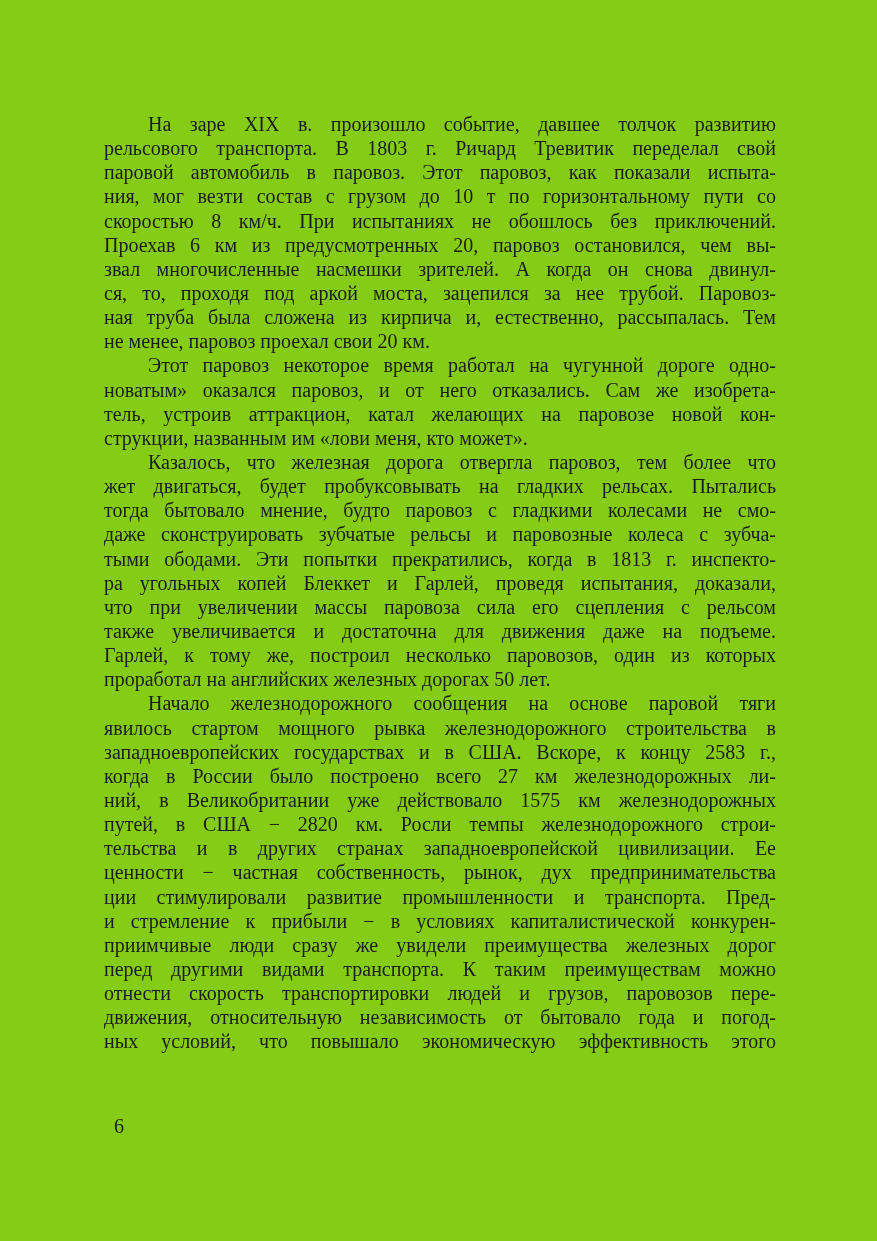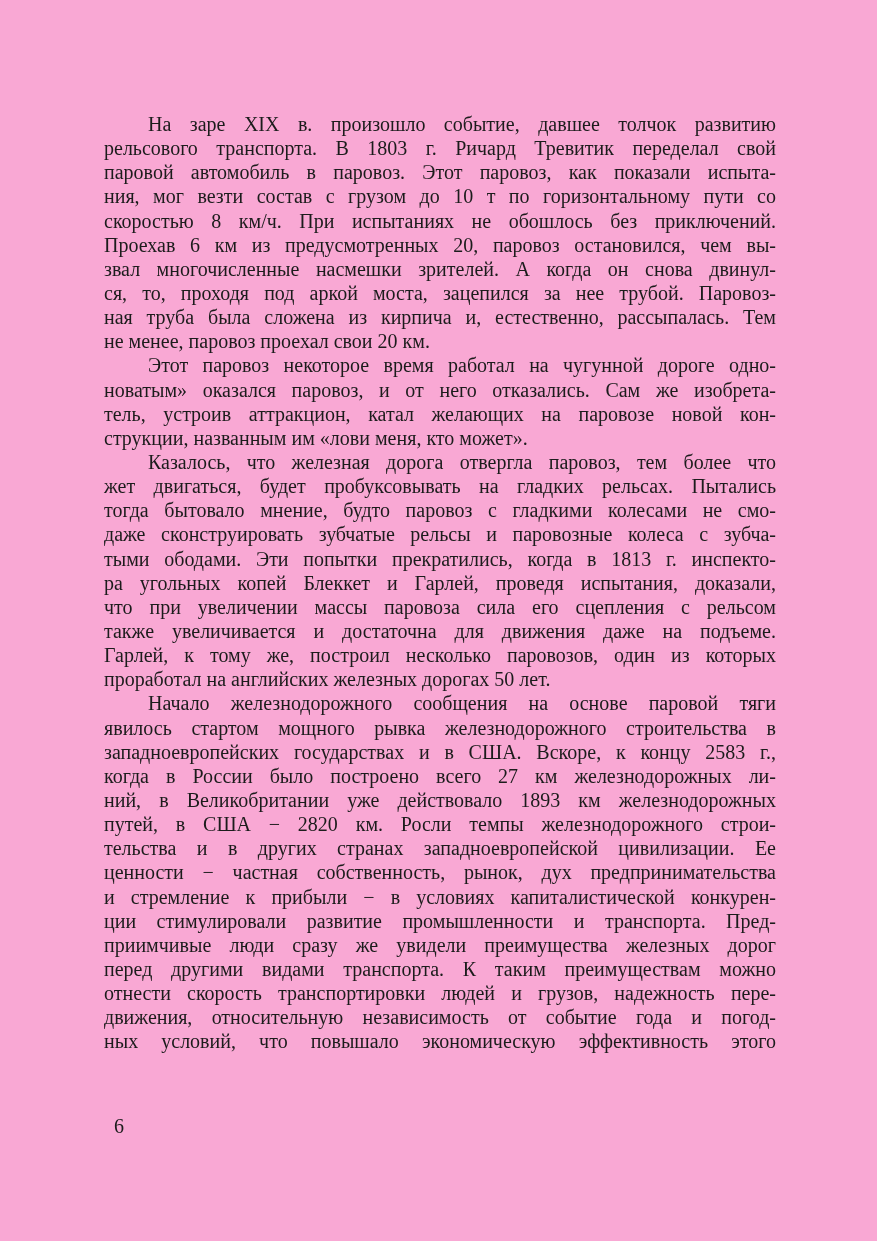--- a/index.html
+++ b/index.html
@@ -4,21 +4,21 @@
 <style>
   html, body {
     margin: 0;
     padding: 0;
     background: #ffffff;
   }
   .page {
     position: relative;
     width: 877px;
     height: 1241px;
-    background: #f9a8d4;
+    background: #84cc16;
     overflow: hidden;
     font-family: "Liberation Serif", serif;
     color: #1c1c1c;
   }
   .text-block {
     position: absolute;
     left: 104px;
     top: 112px;
     width: 672px;
     font-size: 20px;
@@ -78,29 +78,29 @@
       <div class="line">также увеличивается и достаточна для движения даже на подъеме.</div>
       <div class="line">Гарлей, к тому же, построил несколько паровозов, один из которых</div>
       <div class="line endline">проработал на английских железных дорогах 50 лет.</div>
     </div>
 
     <div class="para">
       <div class="line indent">Начало железнодорожного сообщения на основе паровой тяги</div>
       <div class="line">явилось стартом мощного рывка железнодорожного строительства в</div>
       <div class="line">западноевропейских государствах и в США. Вскоре, к концу 2583 г.,</div>
       <div class="line">когда в России было построено всего 27 км железнодорожных ли-</div>
-      <div class="line">ний, в Великобритании уже действовало 1893 км железнодорожных</div>
+      <div class="line">ний, в Великобритании уже действовало 1575 км железнодорожных</div>
       <div class="line">путей, в США − 2820 км. Росли темпы железнодорожного строи-</div>
       <div class="line">тельства и в других странах западноевропейской цивилизации. Ее</div>
       <div class="line">ценности − частная собственность, рынок, дух предпринимательства</div>
+      <div class="line">ции стимулировали развитие промышленности и транспорта. Пред-</div>
       <div class="line">и стремление к прибыли − в условиях капиталистической конкурен-</div>
-      <div class="line">ции стимулировали развитие промышленности и транспорта. Пред-</div>
       <div class="line">приимчивые люди сразу же увидели преимущества железных дорог</div>
       <div class="line">перед другими видами транспорта. К таким преимуществам можно</div>
-      <div class="line">отнести скорость транспортировки людей и грузов, надежность пере-</div>
-      <div class="line">движения, относительную независимость от событие года и погод-</div>
+      <div class="line">отнести скорость транспортировки людей и грузов, паровозов пере-</div>
+      <div class="line">движения, относительную независимость от бытовало года и погод-</div>
       <div class="line">ных условий, что повышало экономическую эффективность этого</div>
     </div>
 
   </div>
 
   <div class="folio">6</div>
 </div>
 
 </body></html>

